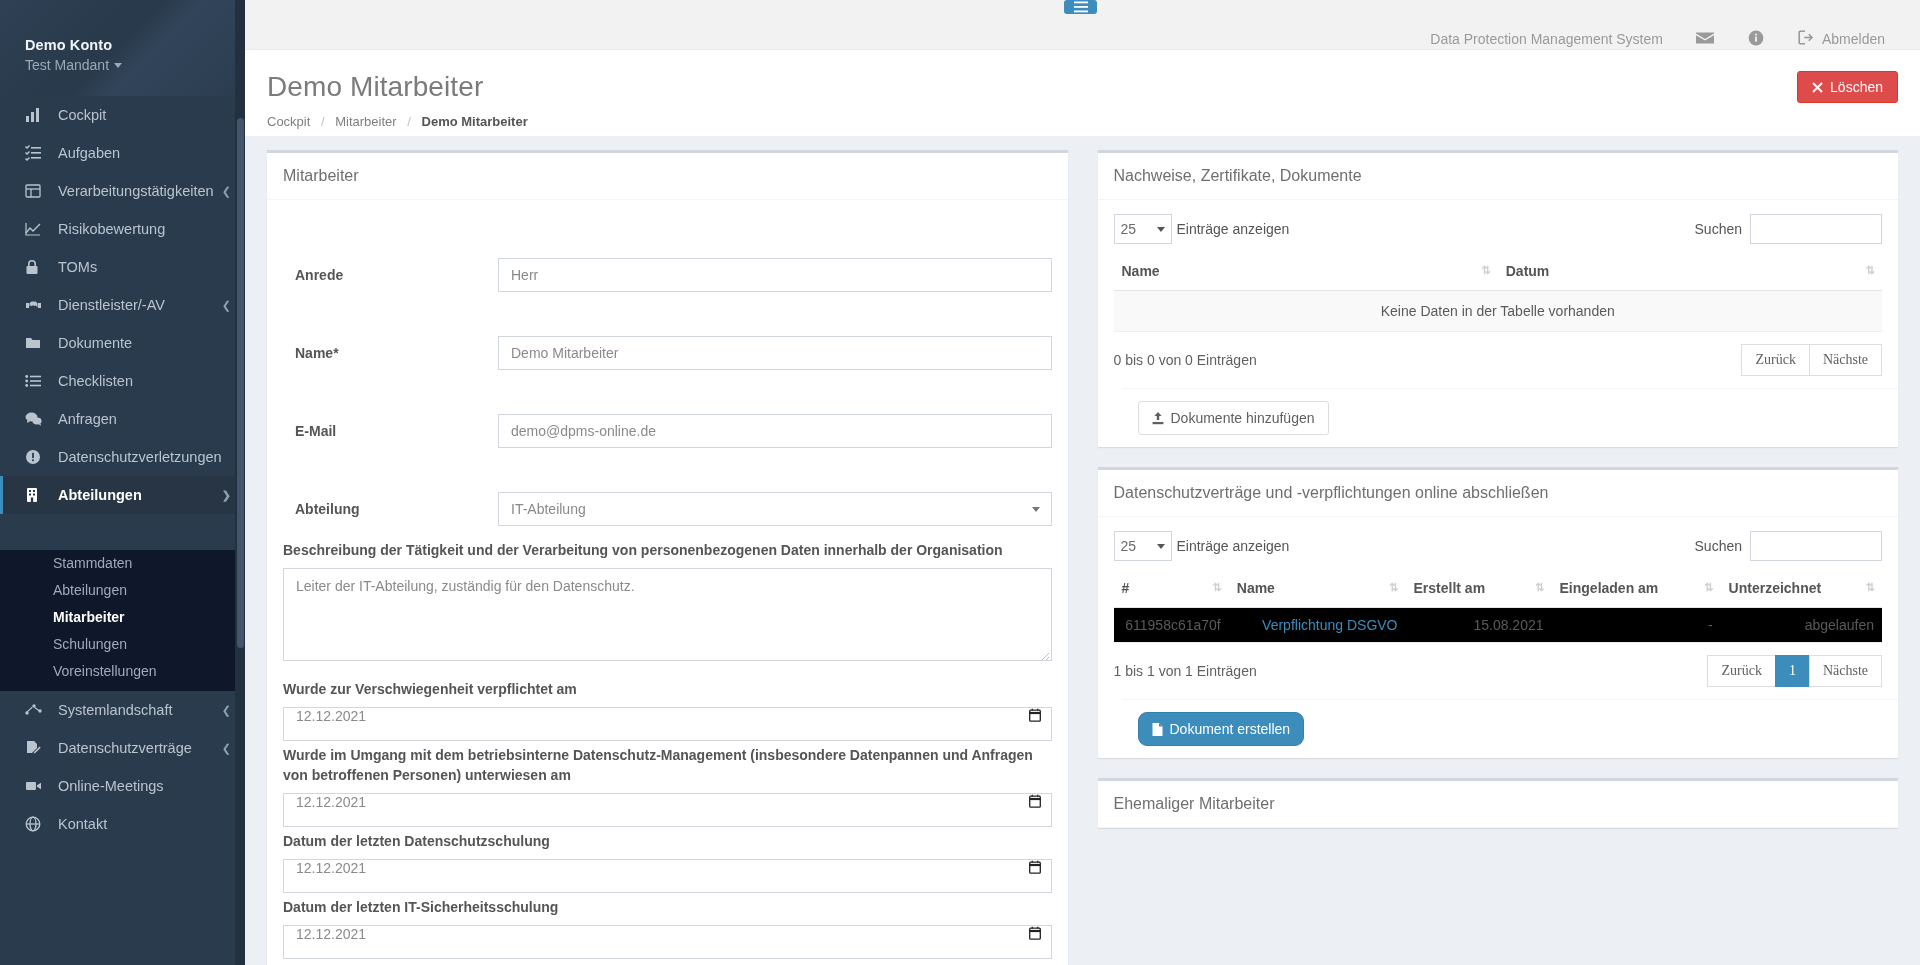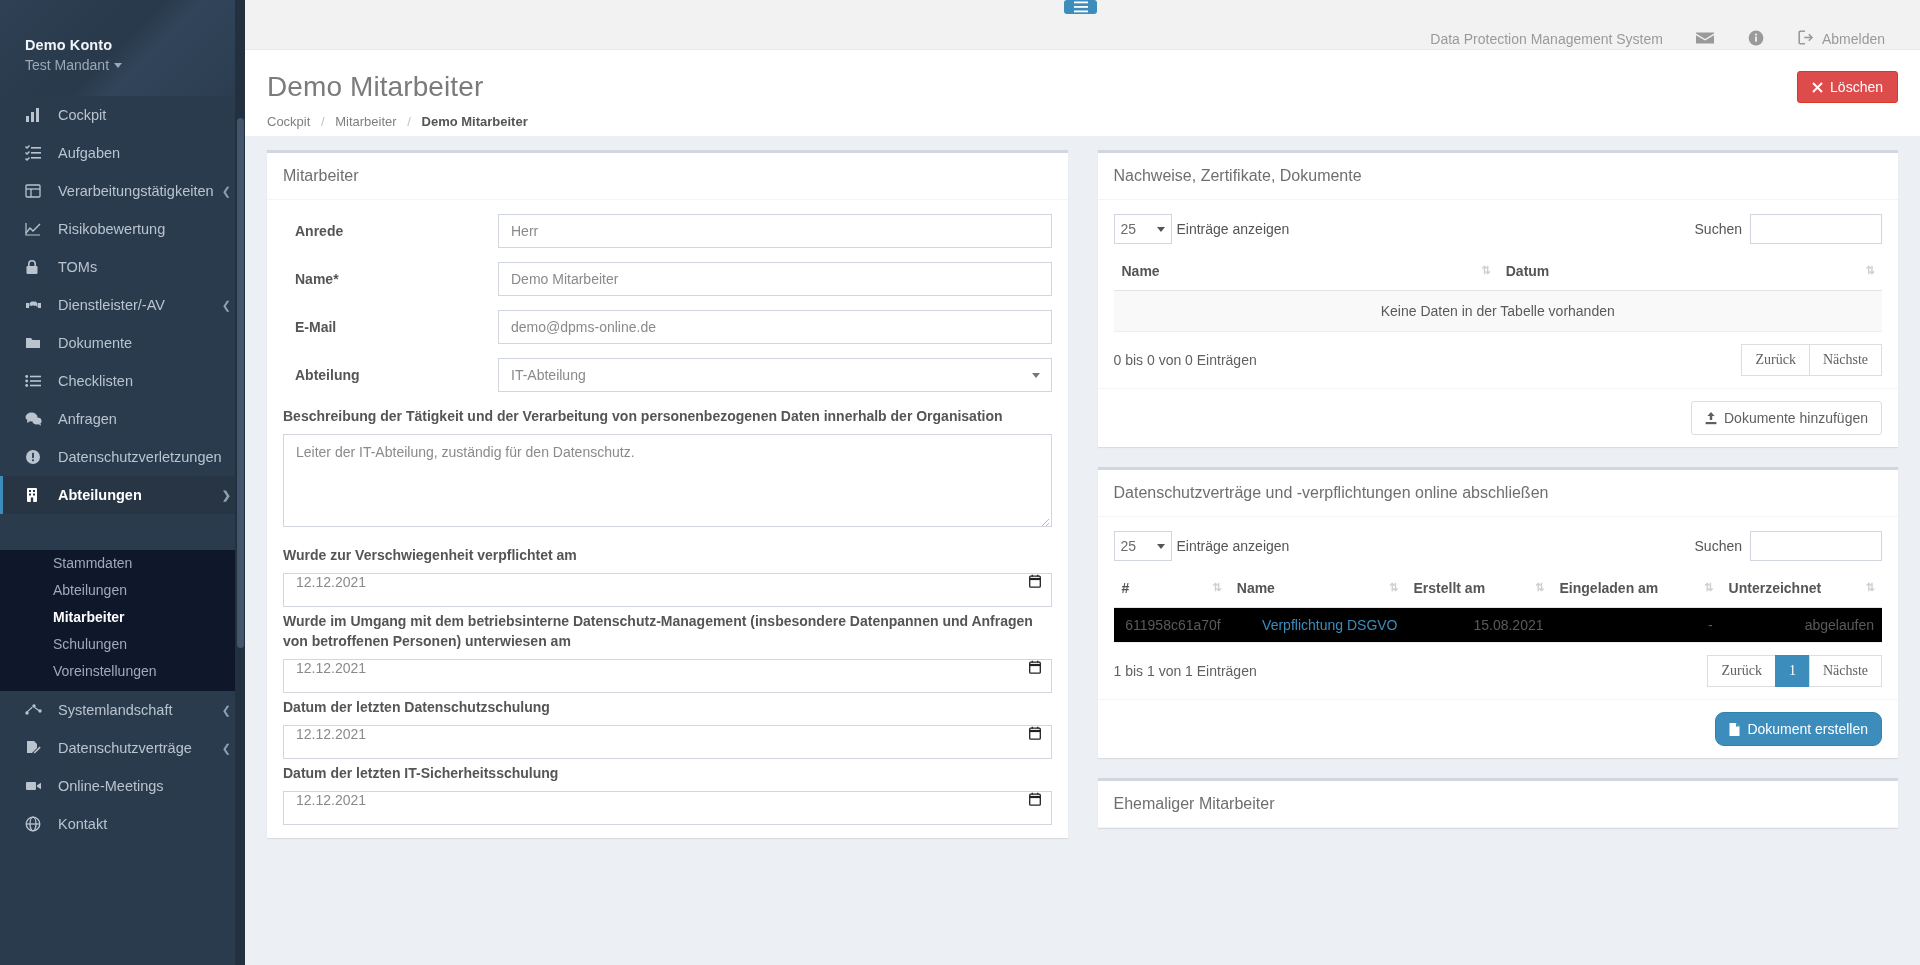--- a/index.html
+++ b/index.html
@@ -227,28 +227,29 @@
     font-weight: normal;
     margin: 0;
     line-height: 18px;
   }
   .box-body { padding: 14px 16px 12px 16px; }
   .box-footer {
     padding: 12px 16px;
     border-top: 1px solid #f4f4f4;
     background: #fff;
     display: flex;
-    justify-content: flex-end;
+    margin-left: 24px;
   }
 
   
   .form-row {
     display: flex;
     align-items: center;
     margin-bottom: 14px;
+    margin-top: 44px;
   }
   .form-row .lab {
     width: 215px;
     min-width: 215px;
     font-size: 14px;
     color: #555;
     font-weight: bold;
     padding-left: 12px;
   }
   .ctrl {

